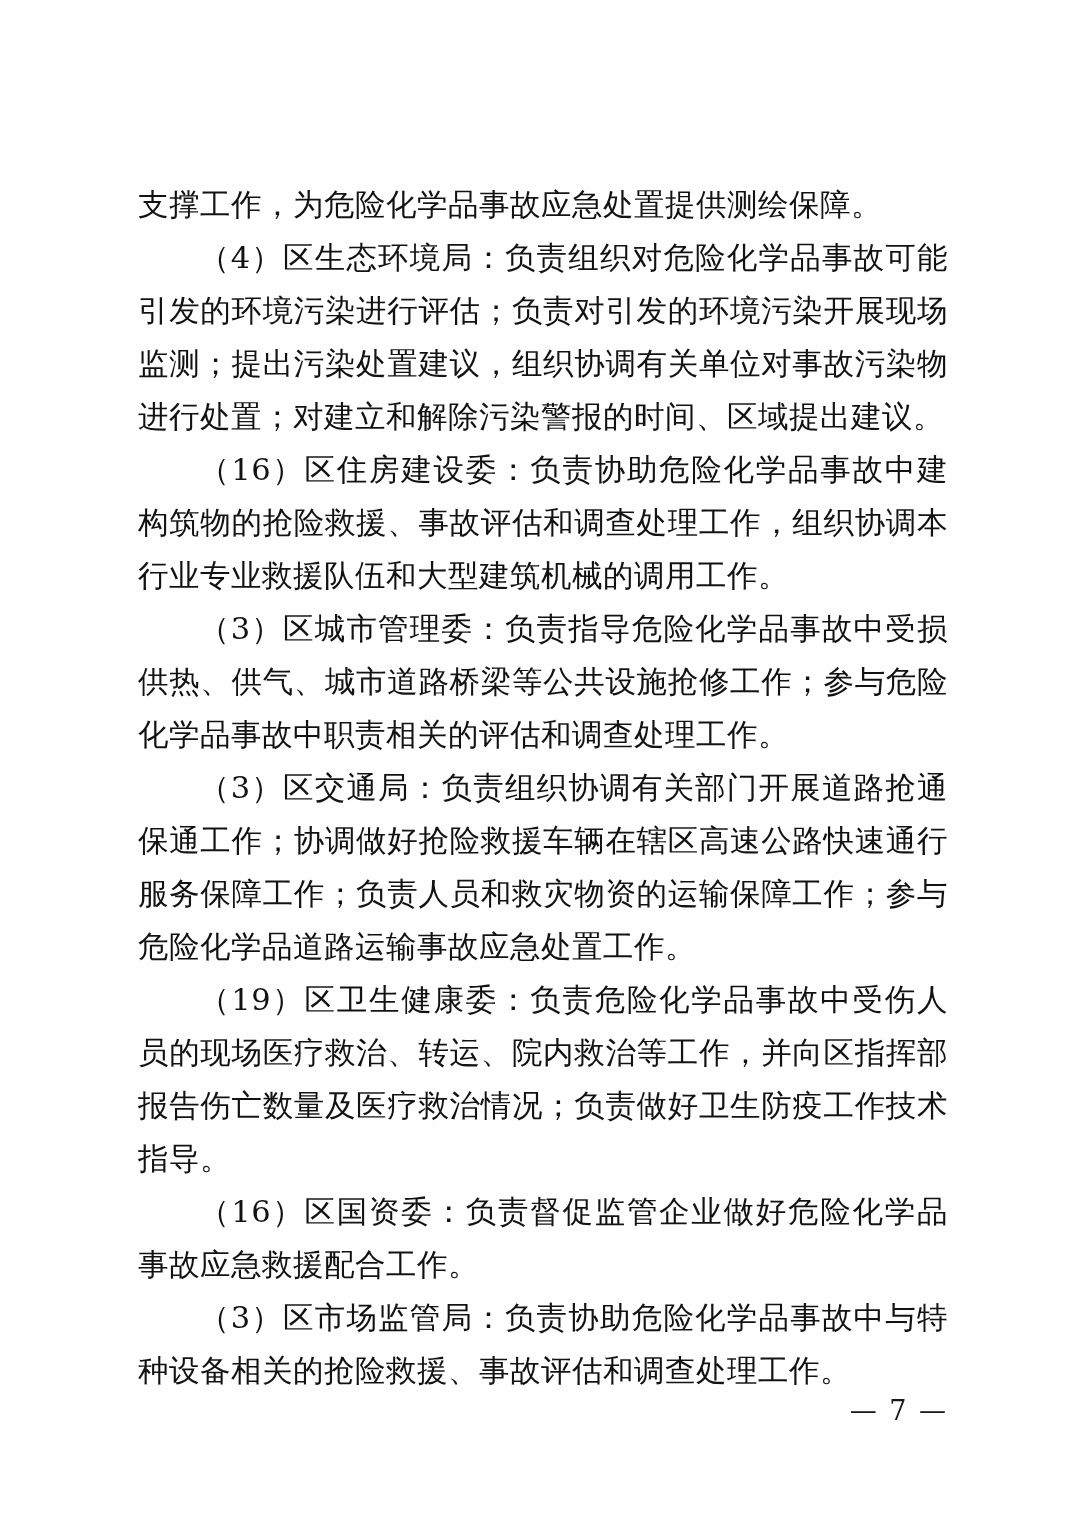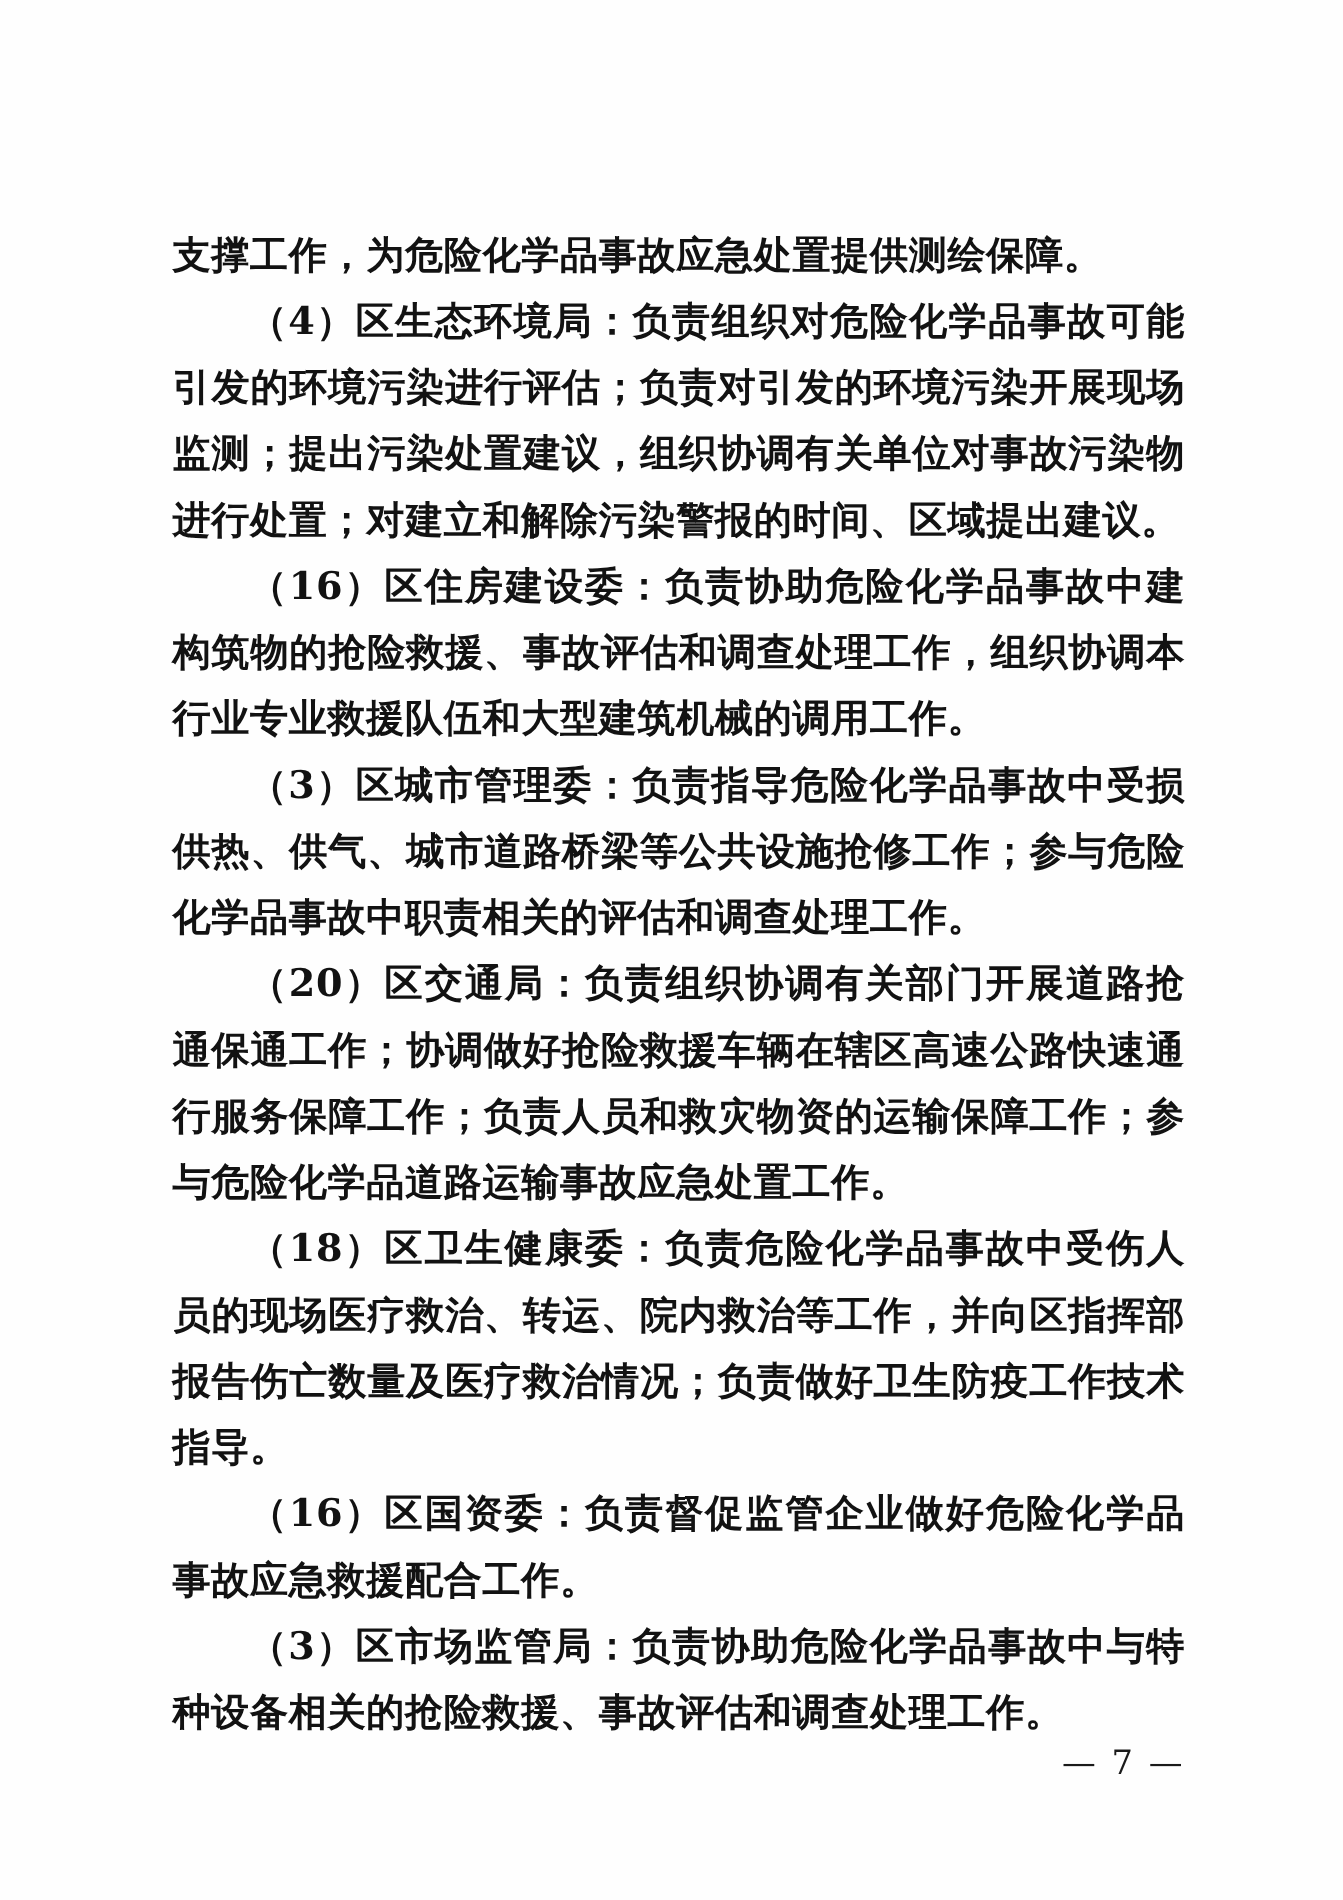--- a/index.html
+++ b/index.html
@@ -31,21 +31,20 @@
   }
   .para {
     font-size: 30.5px;
     line-height: 53px;
     letter-spacing: 0.5px;
     text-align: justify;
     text-justify: inter-character;
     margin: 0 0 0 0;
     color: #121212;
     word-break: break-all;
-    font-weight: bold;
   }
   .para.indent {
     text-indent: 61px;
   }
   .page-number {
     position: absolute;
     right: 126px;
     bottom: 94px;
     font-size: 27px;
     letter-spacing: 2px;
@@ -55,19 +54,19 @@
 </style>
 </head>
 <body>
 
 <div class="page">
   <div class="content">
     <p class="para">支撑工作，为危险化学品事故应急处置提供测绘保障。</p>
     <p class="para indent">（4）区生态环境局：负责组织对危险化学品事故可能引发的环境污染进行评估；负责对引发的环境污染开展现场监测；提出污染处置建议，组织协调有关单位对事故污染物进行处置；对建立和解除污染警报的时间、区域提出建议。</p>
     <p class="para indent">（16）区住房建设委：负责协助危险化学品事故中建构筑物的抢险救援、事故评估和调查处理工作，组织协调本行业专业救援队伍和大型建筑机械的调用工作。</p>
     <p class="para indent">（3）区城市管理委：负责指导危险化学品事故中受损供热、供气、城市道路桥梁等公共设施抢修工作；参与危险化学品事故中职责相关的评估和调查处理工作。</p>
-    <p class="para indent">（20）区交通局：负责组织协调有关部门开展道路抢通保通工作；协调做好抢险救援车辆在辖区高速公路快速通行服务保障工作；负责人员和救灾物资的运输保障工作；参与危险化学品道路运输事故应急处置工作。</p>
-    <p class="para indent">（18）区卫生健康委：负责危险化学品事故中受伤人员的现场医疗救治、转运、院内救治等工作，并向区指挥部报告伤亡数量及医疗救治情况；负责做好卫生防疫工作技术指导。</p>
+    <p class="para indent">（3）区交通局：负责组织协调有关部门开展道路抢通保通工作；协调做好抢险救援车辆在辖区高速公路快速通行服务保障工作；负责人员和救灾物资的运输保障工作；参与危险化学品道路运输事故应急处置工作。</p>
+    <p class="para indent">（19）区卫生健康委：负责危险化学品事故中受伤人员的现场医疗救治、转运、院内救治等工作，并向区指挥部报告伤亡数量及医疗救治情况；负责做好卫生防疫工作技术指导。</p>
     <p class="para indent">（16）区国资委：负责督促监管企业做好危险化学品事故应急救援配合工作。</p>
     <p class="para indent">（3）区市场监管局：负责协助危险化学品事故中与特种设备相关的抢险救援、事故评估和调查处理工作。</p>
   </div>
   <div class="page-number">— 7 —</div>
 </div>
 
 </body></html>

